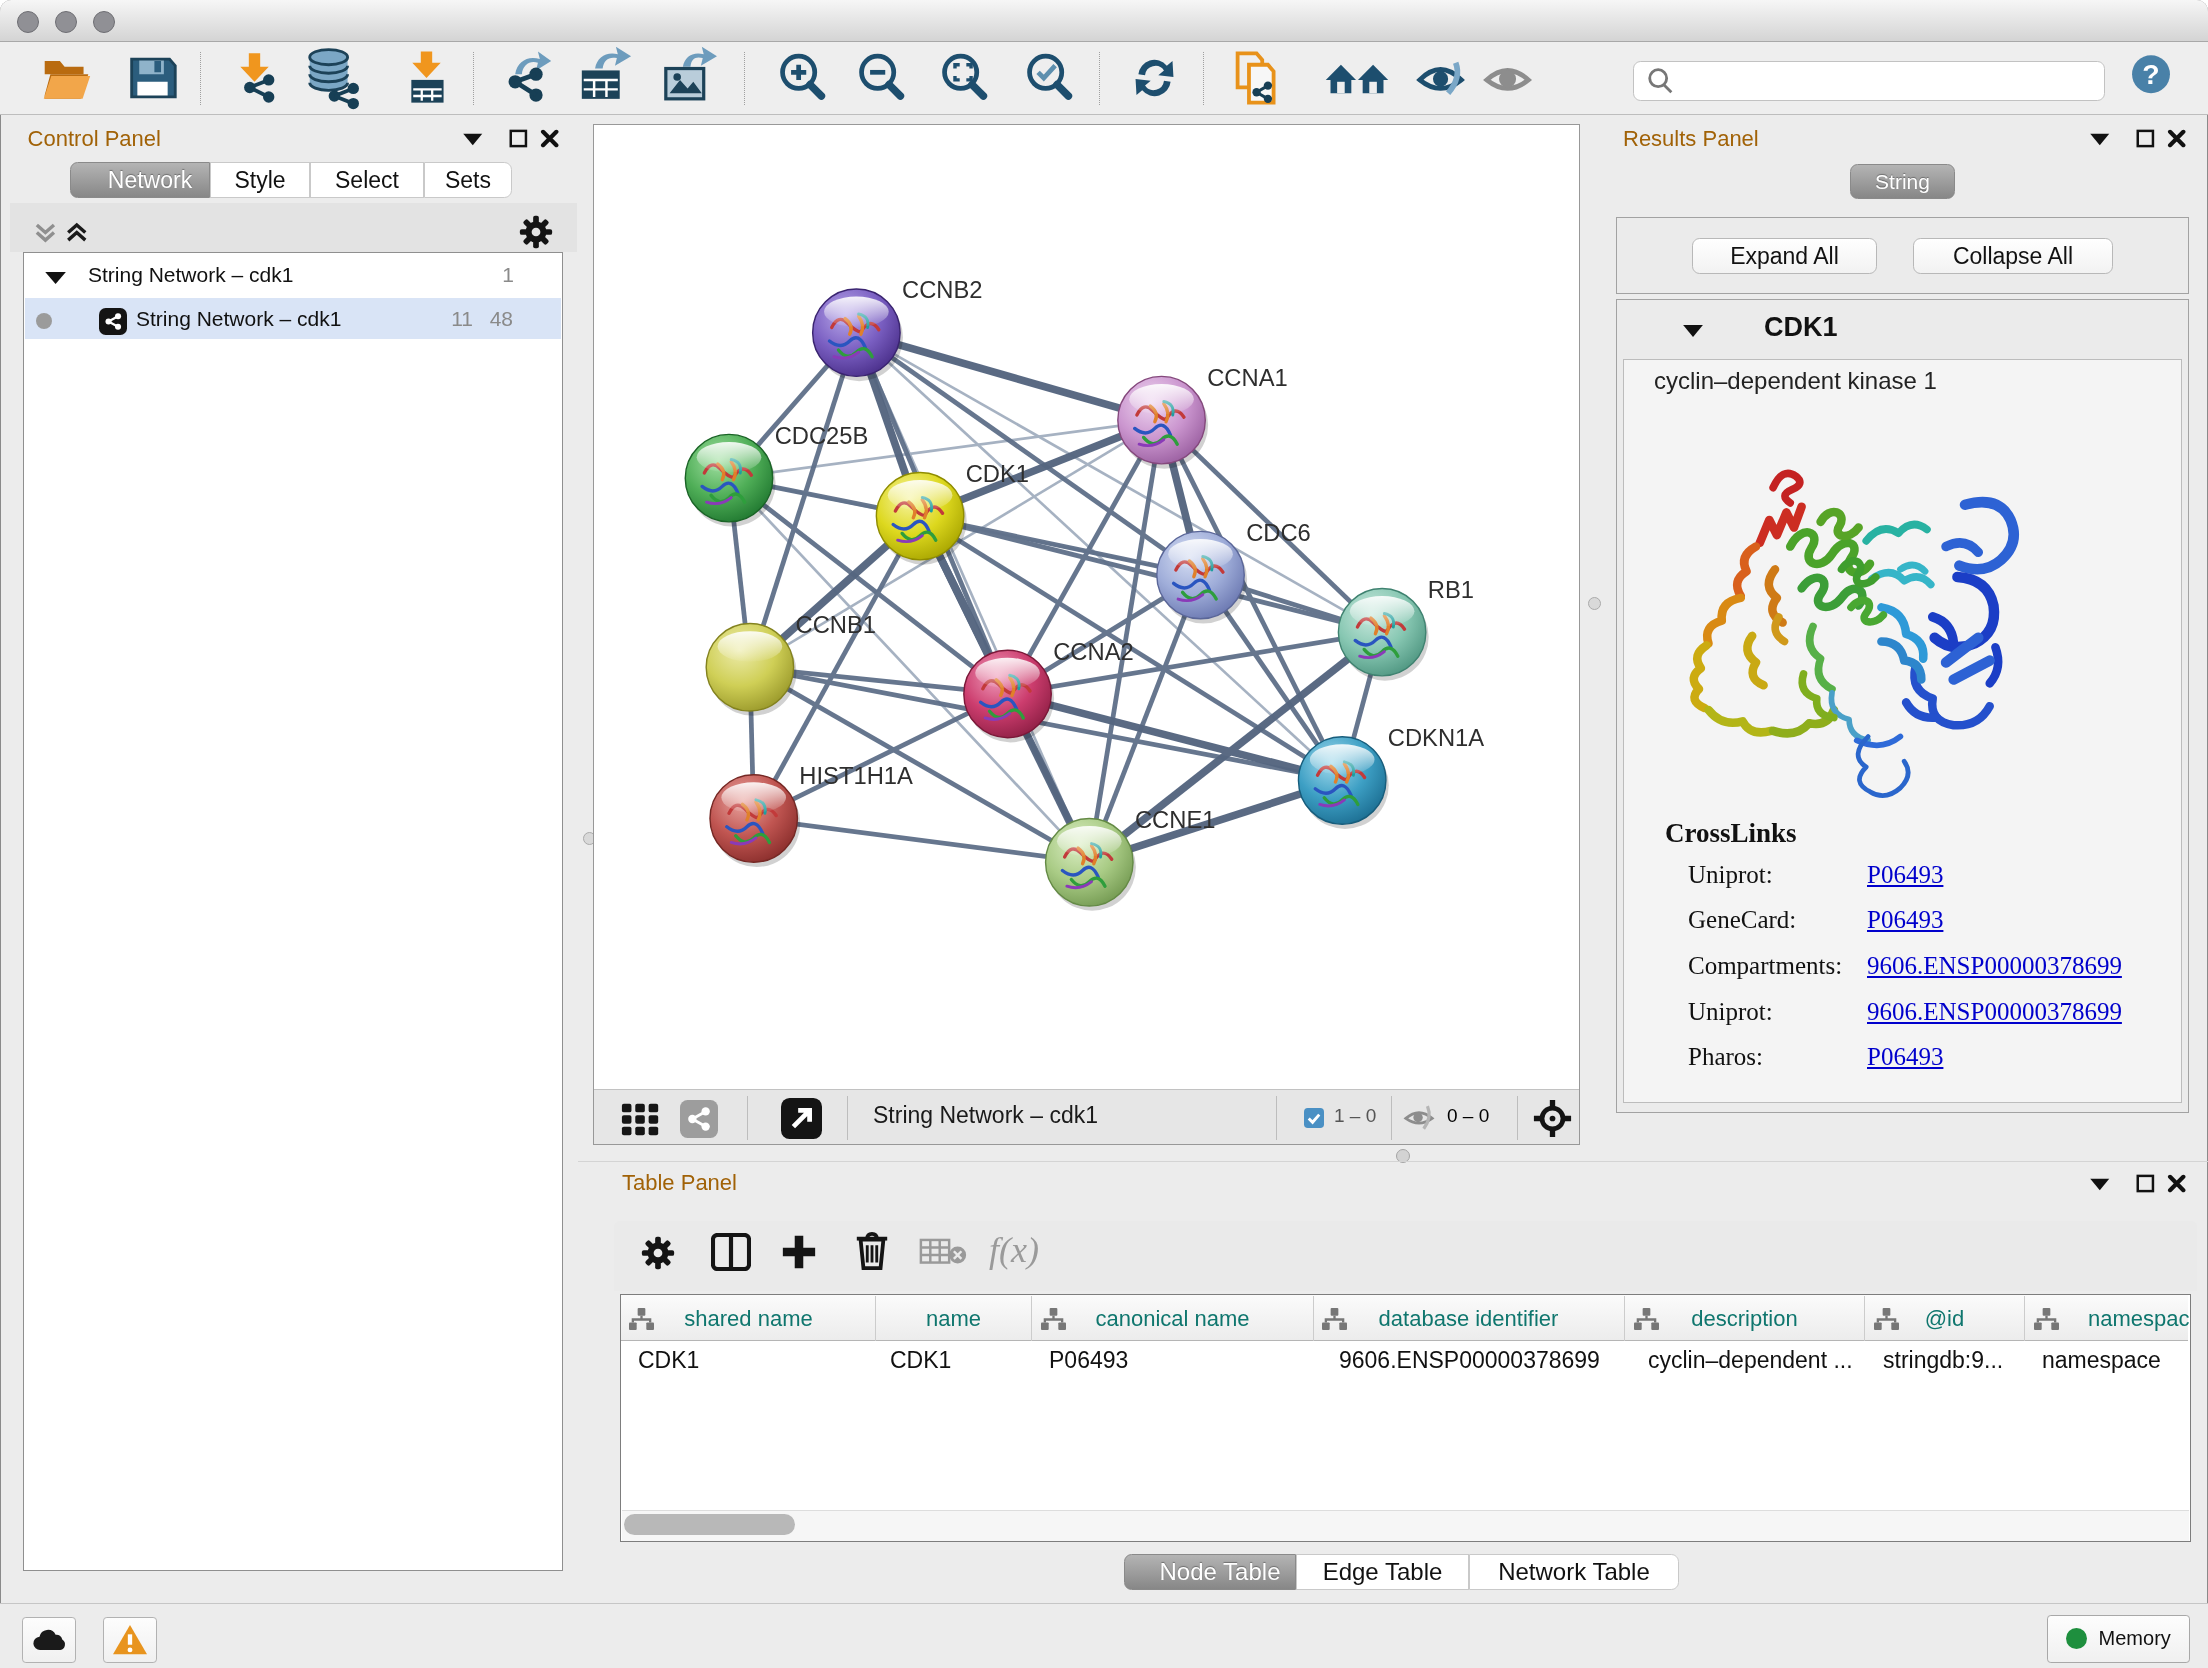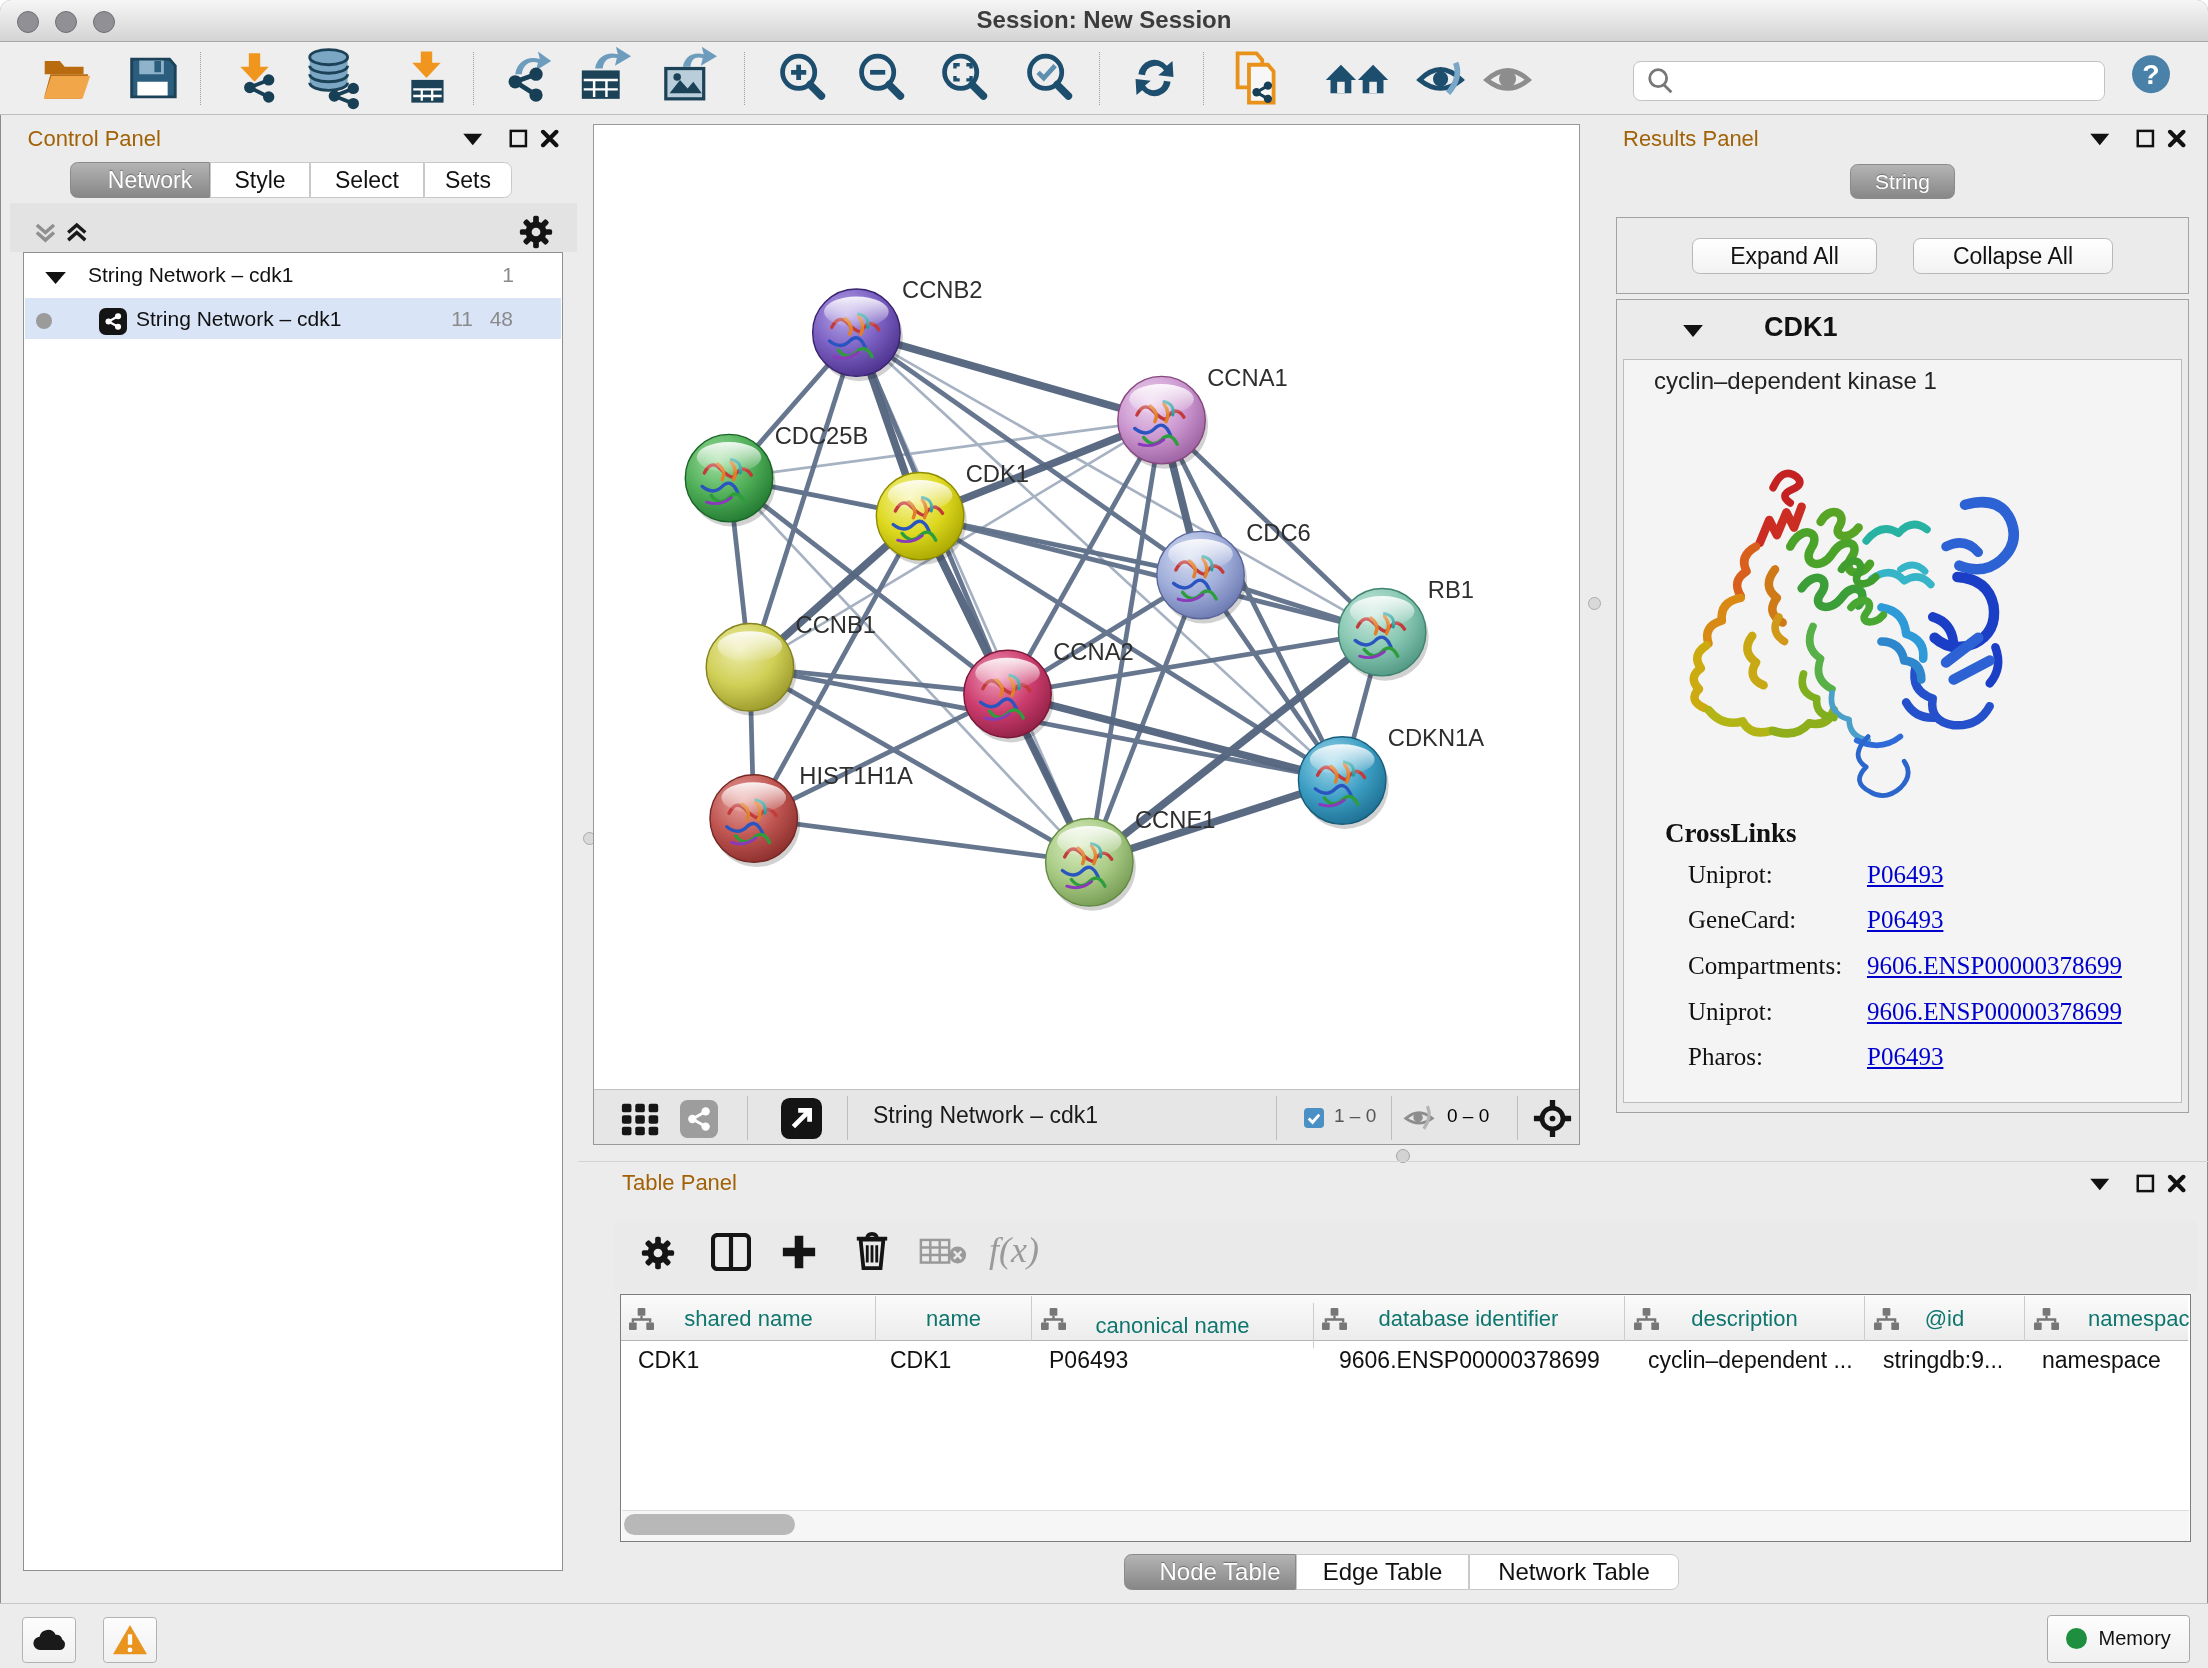--- a/index.html
+++ b/index.html
@@ -63,21 +63,20 @@
       display:flex;align-items:center;justify-content:center;}
 </style>
 </head>
 <body>
 <div id="win">
 
 <div id="titlebar" class="abs">
   <div class="tl" style="left:17px;"></div>
   <div class="tl" style="left:55px;"></div>
   <div class="tl" style="left:93px;"></div>
-  <div id="title">Session: New Session</div>
 </div>
 
 <div id="toolbar" class="abs">
 
   <svg class="tbi" style="left:39px;" width="55" height="72" viewBox="0 0 58 76">
     <path d="M6 20 h16 l5 6 h20 v8 h-41 z" fill="#b96b10"></path>
     <path d="M6 26 v30 l6-22 h40 l-8 26 H6z" fill="#b96b10"></path>
     <path d="M13 36 h41 l-8 24 H5 z" fill="#f2a64a"></path>
   </svg>
 
@@ -684,21 +683,21 @@
   <div class="th" style="left:622px;top:1296px;width:254px;">shared name</div>
   <div class="th" style="left:876px;top:1296px;width:156px;box-sizing:border-box;">name</div>
   <svg class="abs" style="left:1040px;top:1307px;" width="27" height="25" viewBox="0 0 28 26">
         <g fill="#777">
           <rect x="10" y="1" width="8" height="8" rx="1"></rect>
           <rect x="1" y="16" width="8" height="8" rx="1"></rect>
           <rect x="19" y="16" width="8" height="8" rx="1"></rect>
           <path d="M14 9 v4 M5 16 v-3 h18 v3" stroke="#777" stroke-width="2.4" fill="none"></path>
         </g>
       </svg>
-  <div class="th" style="left:1032px;top:1296px;width:282px;margin-top:7px;">canonical name</div>
+  <div class="th" style="left:1032px;top:1296px;width:282px;">canonical name</div>
   <svg class="abs" style="left:1321px;top:1307px;" width="27" height="25" viewBox="0 0 28 26">
         <g fill="#777">
           <rect x="10" y="1" width="8" height="8" rx="1"></rect>
           <rect x="1" y="16" width="8" height="8" rx="1"></rect>
           <rect x="19" y="16" width="8" height="8" rx="1"></rect>
           <path d="M14 9 v4 M5 16 v-3 h18 v3" stroke="#777" stroke-width="2.4" fill="none"></path>
         </g>
       </svg>
   <div class="th" style="left:1313px;top:1296px;width:312px;">database identifier</div>
   <svg class="abs" style="left:1633px;top:1307px;" width="27" height="25" viewBox="0 0 28 26">

